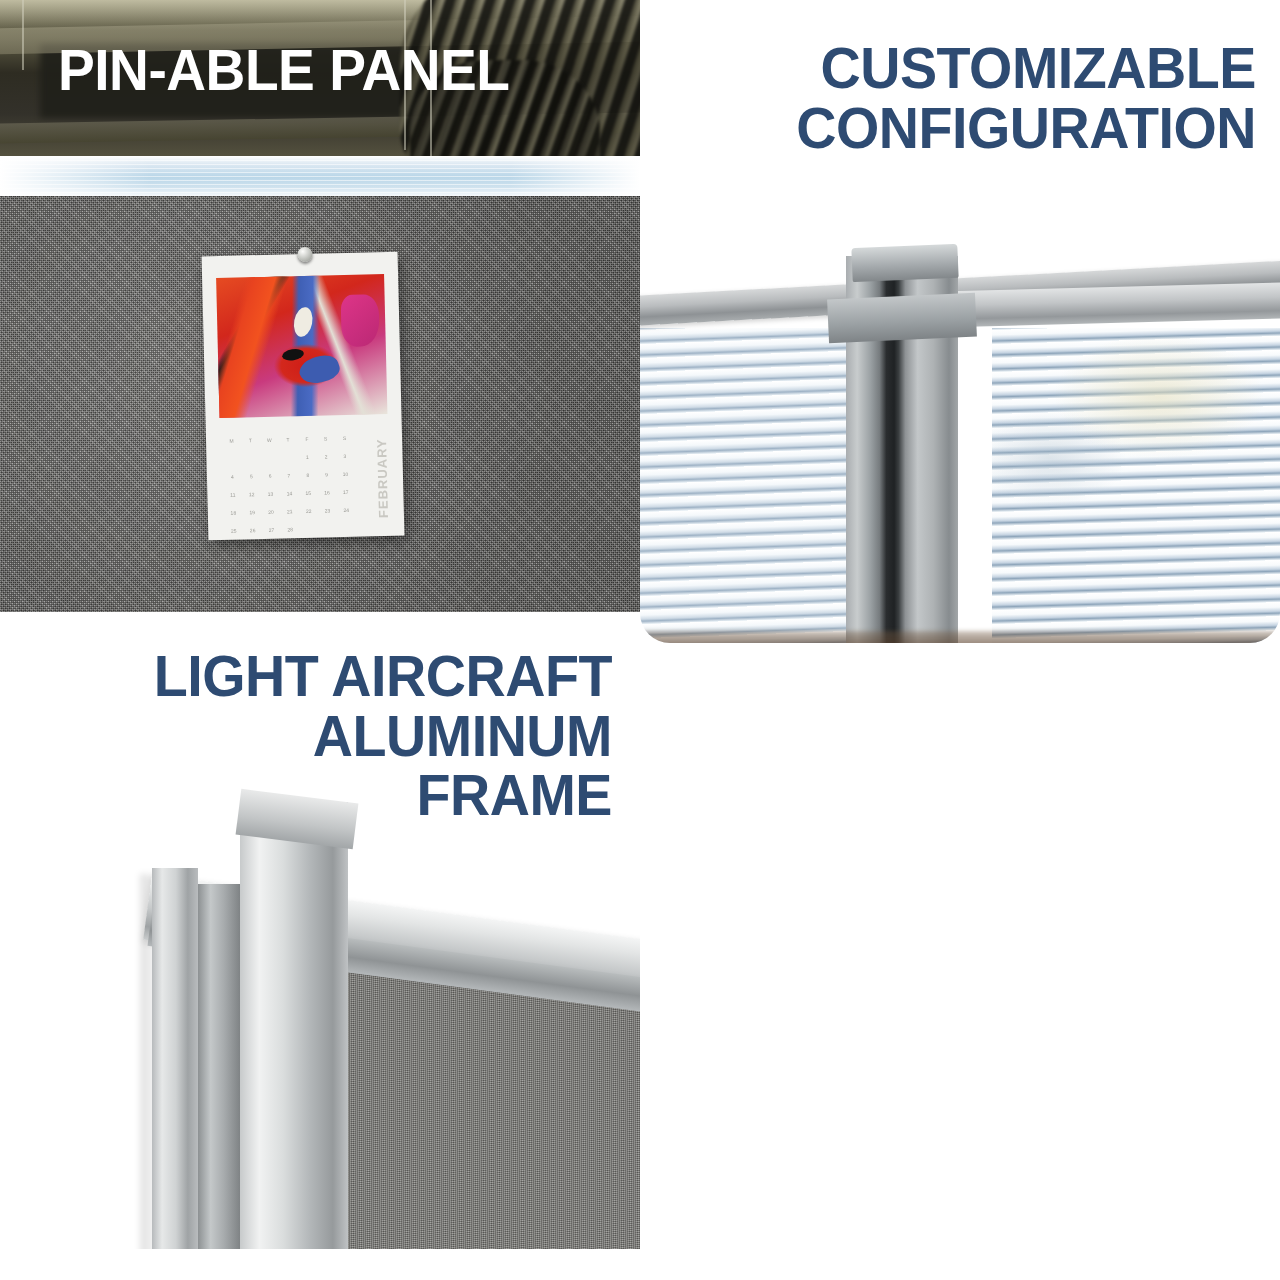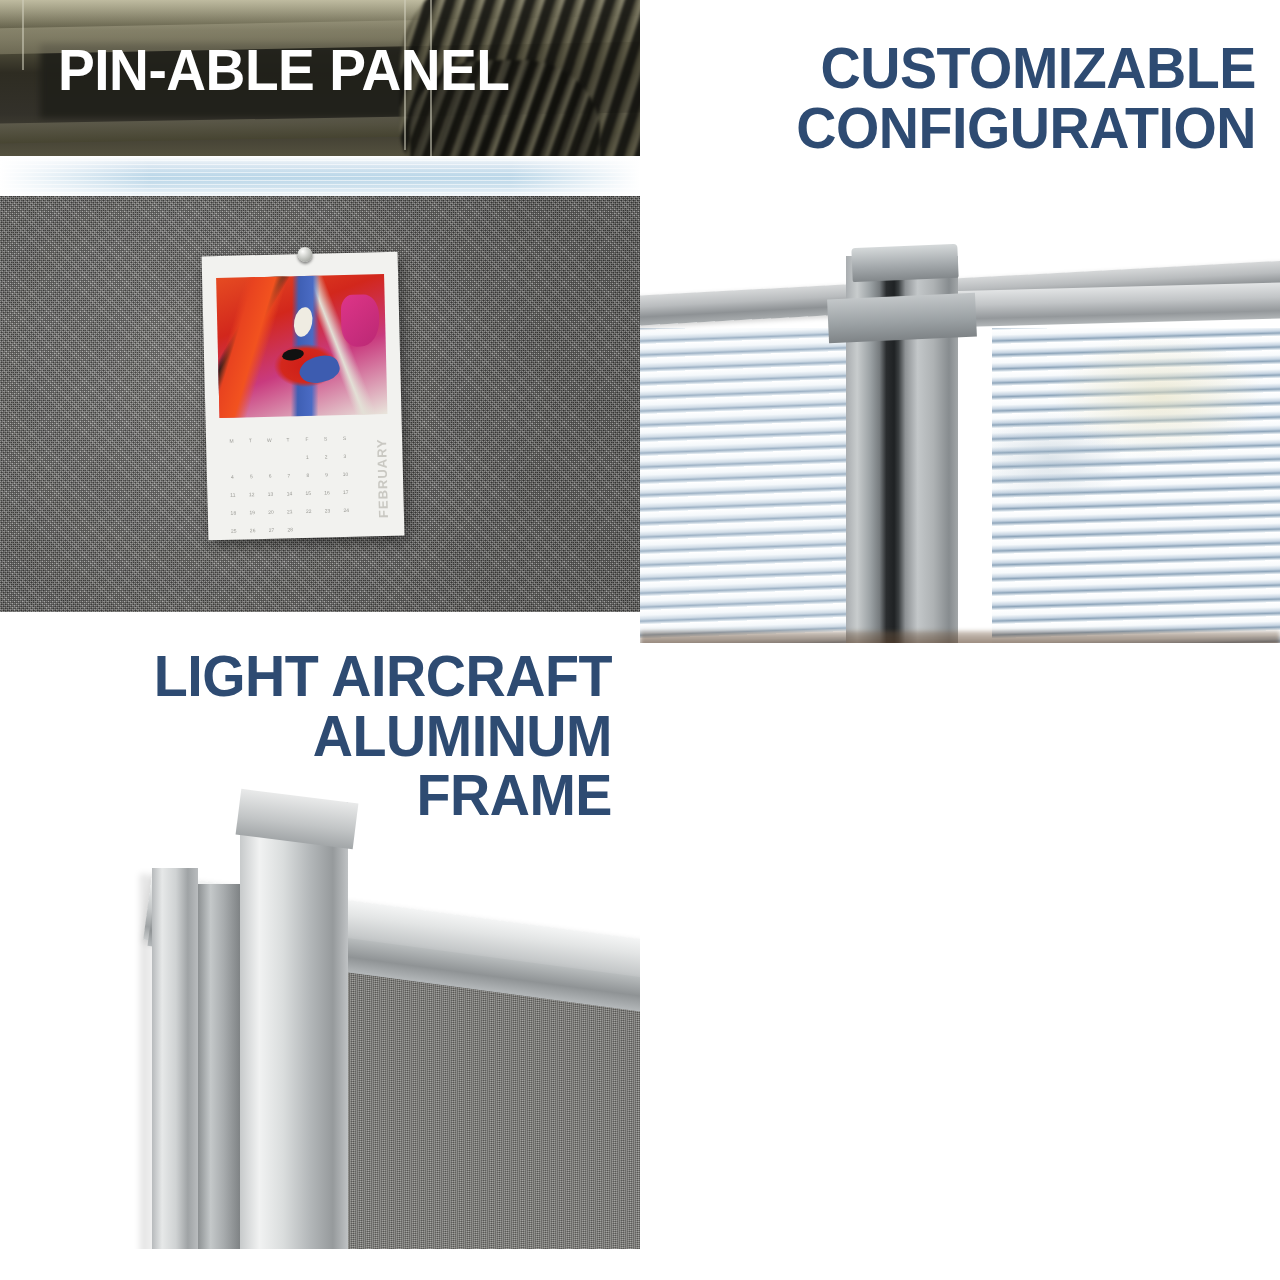--- a/index.html
+++ b/index.html
@@ -2,21 +2,21 @@
 <html><head>
 <meta charset="utf-8">
 <style>
   html,body{margin:0;padding:0;background:#fff;}
   body{width:1280px;height:1280px;overflow:hidden;font-family:"Liberation Sans",sans-serif;}
   .sheet{position:relative;width:1280px;height:1280px;background:#fff;}
 
   
   .quad{position:absolute;overflow:hidden;background:#fff;}
   .q-tl{left:0;top:0;width:640px;height:643px;}
-  .q-tr{left:640px;top:0;width:640px;height:643px;}
+  .q-tr{left:640px;top:0;width:640px;height:643px;border-radius:30px;}
   .q-bl{left:0;top:612px;width:640px;height:637px;}
   .q-br{left:640px;top:643px;width:640px;height:637px;}
 
   
   .headline{position:absolute;font-weight:bold;line-height:1.03;
             letter-spacing:-0.5px;white-space:pre-line;
             font-family:"Liberation Sans",sans-serif;}
   .hl-white{color:#ffffff;}
   .hl-navy{color:#2e4b72;}
 

